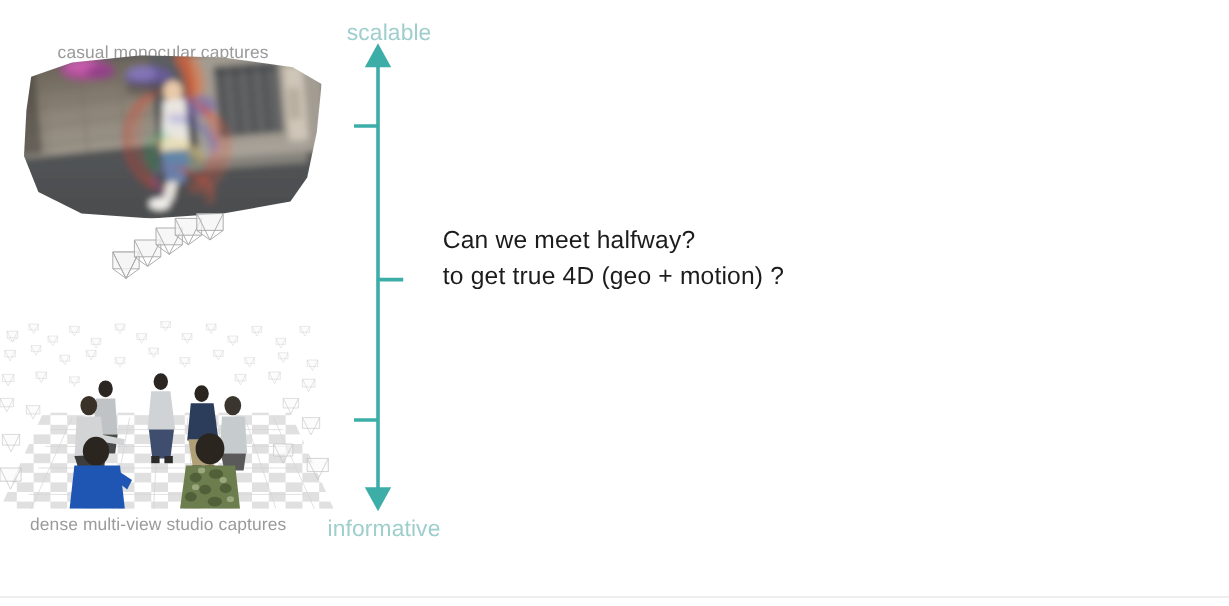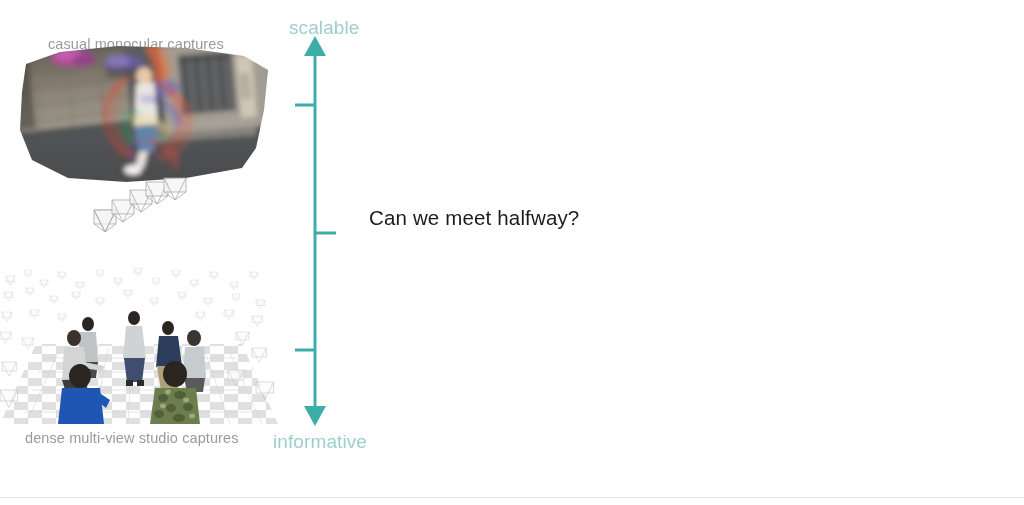--- a/index.html
+++ b/index.html
@@ -75,21 +75,21 @@
     left: 0px;
     top: 266px;
     width: 278px;
     height: 158px;
   }
 
   
   #question-block {
     position: absolute;
     left: 369px;
-    top: 203px;
+    top: 186px;
     width: 400px;
   }
   #question-block .qline {
     font-family: "Liberation Sans", sans-serif;
     font-size: 20.5px;
     line-height: 30px;
     color: #1c1c1c;
     white-space: nowrap;
     letter-spacing: 0.15px;
   }
@@ -569,17 +569,18 @@
       <line x1="7" y1="314" x2="28" y2="314"></line>
     </g>
   </svg>
 
   <div class="caption" id="caption-bottom">dense multi-view studio captures</div>
 
   <div class="axis-label" id="label-informative">informative</div>
 
   <div id="question-block">
     <div class="qline">Can we meet halfway?</div>
+    <div class="qline">to get true 4D (geo + motion) ?</div>
   </div>
 
   <div id="footer-divider"></div>
 
 </div>
 
 </body></html>

